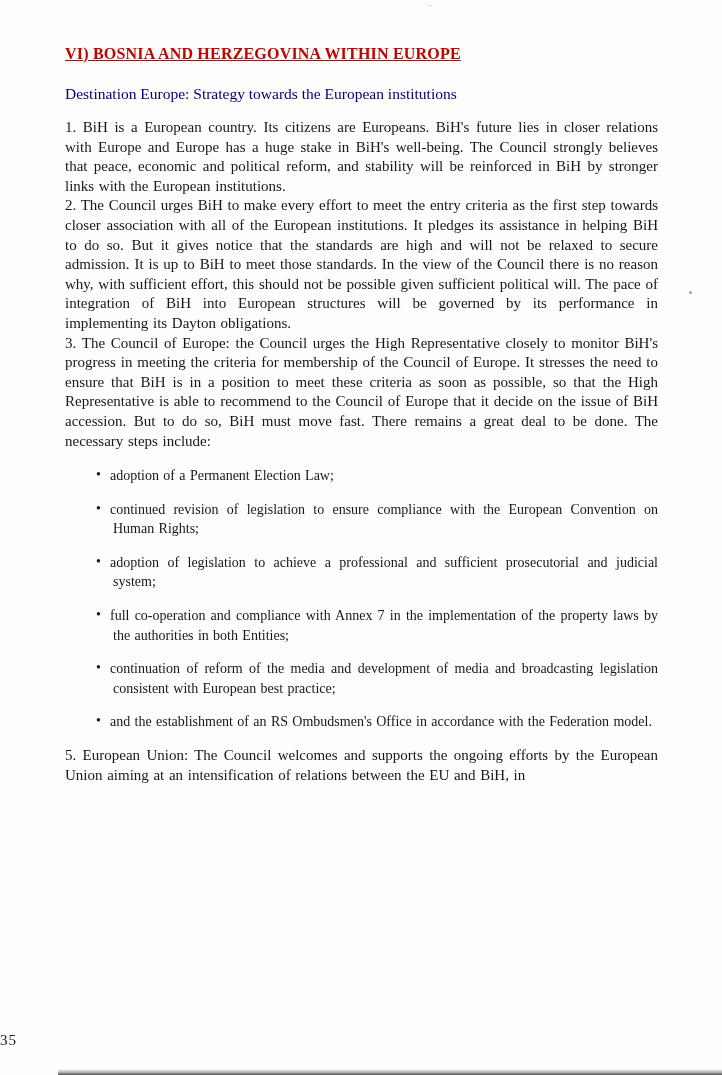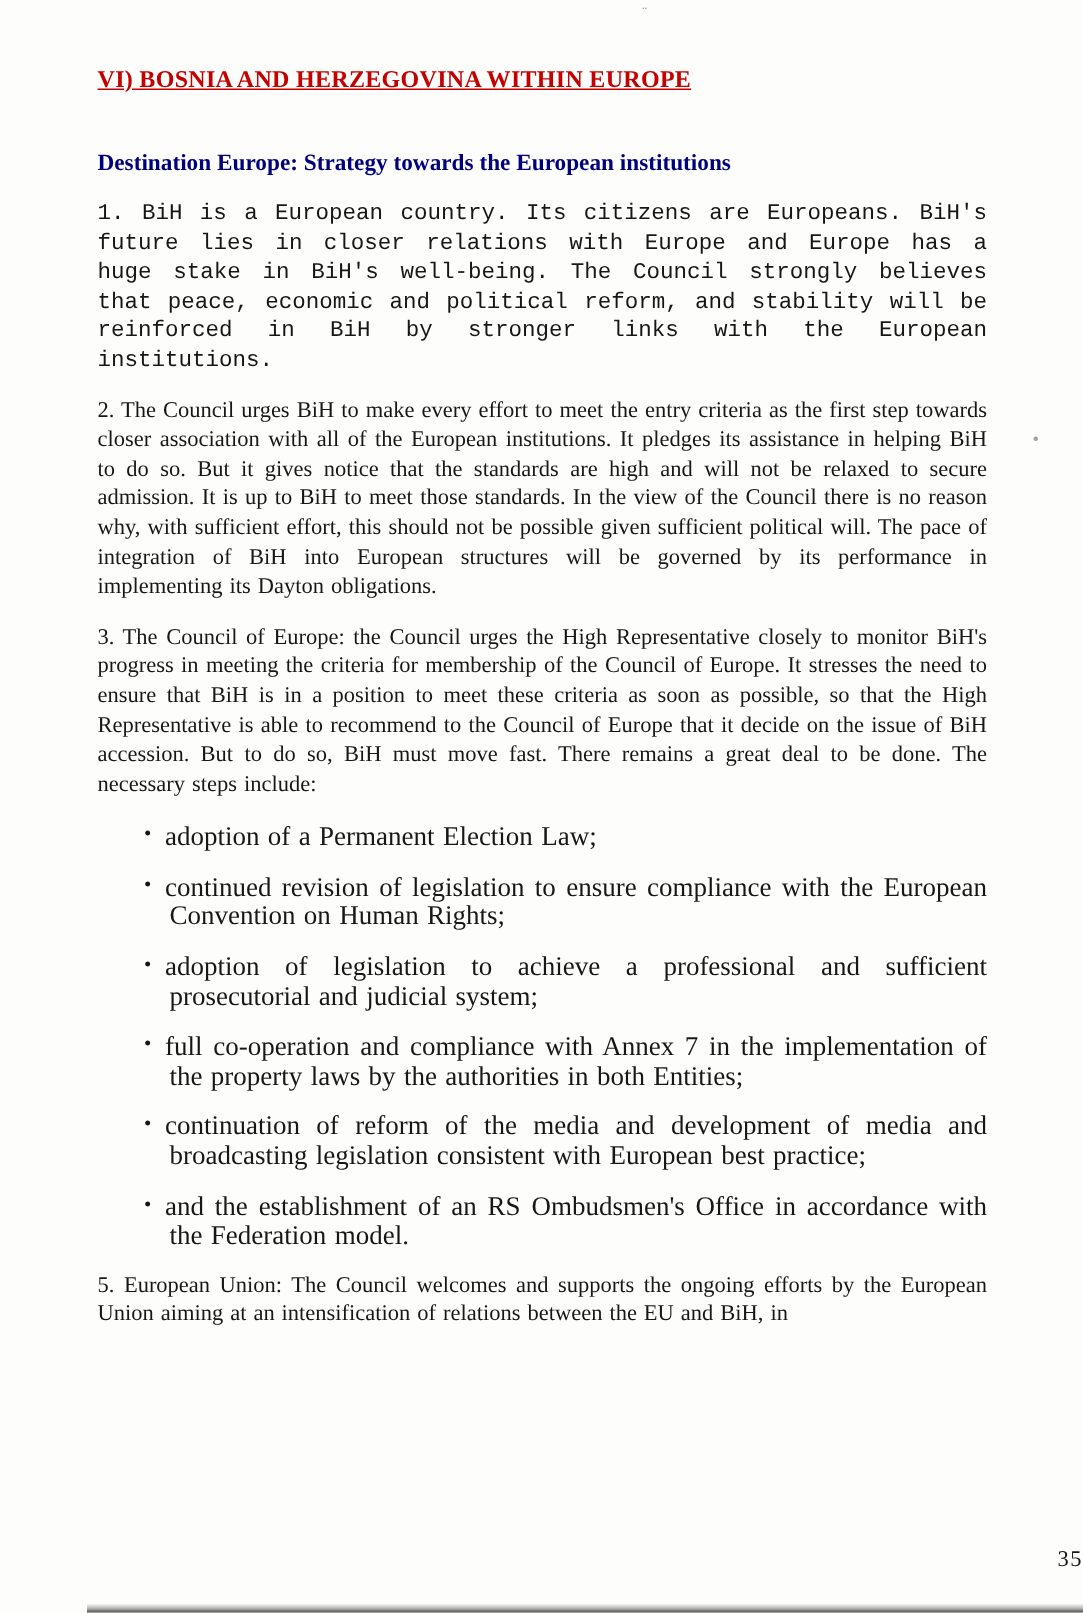--- a/index.html
+++ b/index.html
@@ -29,50 +29,49 @@
     font-size: 16px;
     font-weight: bold;
     letter-spacing: 0.2px;
     line-height: 19px;
     text-decoration: underline;
   }
 
   .subheading {
     color: var(--subheading_blue, #00007d);
     font-size: 15.5px;
-    font-weight: bold;
+    font-weight: normal;
     line-height: 19px;
-    margin-top: 36px;
+    margin-top: 21px;
   }
 
   p.body-para {
     font-size: 15px;
     line-height: 19.6px;
     text-align: justify;
     word-spacing: 0.06em;
-    margin-top: 14px;
+    margin-top: 0;
   }
 
   p.body-para.first {
     margin-top: 15px;
-    font-family: Liberation Mono, monospace;
   }
 
   p.body-para.closing {
     margin-top: 11px;
   }
 
   ul.bullets {
     list-style: none;
     margin-top: 15px;
   }
 
   ul.bullets li {
     position: relative;
-    font-size: 18px;
+    font-size: 14px;
     line-height: 19.6px;
     text-align: justify;
     word-spacing: 0.06em;
     padding-left: 48px;
     margin-bottom: 14px;
     text-indent: -3px;
   }
 
   ul.bullets li::before {
     content: "\2022";
@@ -81,21 +80,21 @@
     top: -1px;
     text-indent: 0;
     font-size: 14px;
   }
 
   .page-number {
     position: absolute;
     bottom: 26px;
     left: 0;
     width: 100%;
-    text-align: right;
+    text-align: left;
     font-size: 15px;
     letter-spacing: 1px;
   }
 
   
   .scan-edge-bottom {
     position: absolute;
     bottom: 0;
     left: 58px;
     right: 0;

